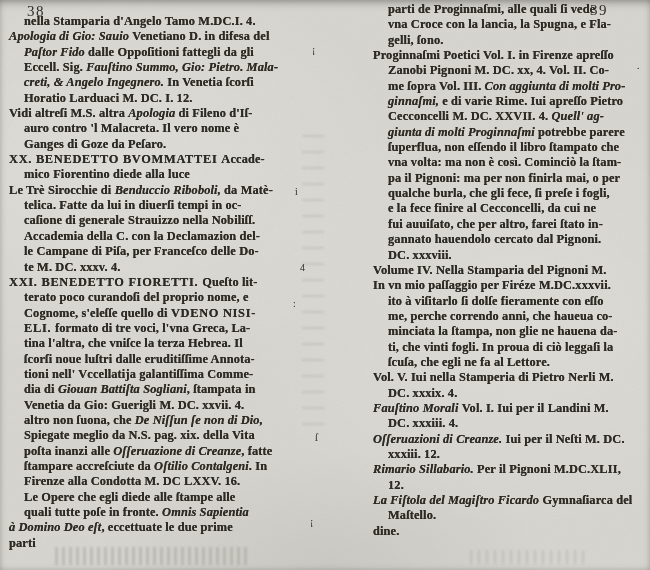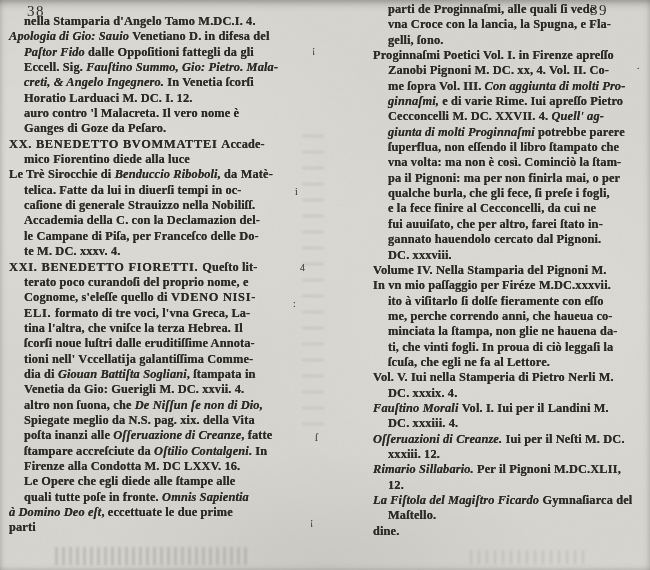--- a/index.html
+++ b/index.html
@@ -56,20 +56,21 @@
   <div class="pagenum pn-left">38</div>
   <div class="pagenum pn-right">39</div>
 
   <div class="col col-left">
       <div class="line ind"><span>nella Stamparia d'Angelo Tamo M.DC.I. 4.</span></div>
       <div class="line"><span class="it">Apologia di Gio: Sauio </span><span>Venetiano D. in difesa del</span></div>
       <div class="line ind"><span class="it">Paſtor Fido </span><span>dalle Oppoſitioni fattegli da gli</span></div>
       <div class="line ind"><span>Eccell. Sig. </span><span class="it">Fauſtino Summo, Gio: Pietro. Mala-</span></div>
       <div class="line ind"><span class="it">creti, &amp; Angelo Ingegnero. </span><span>In Venetia ſcorſi</span></div>
       <div class="line ind"><span>Horatio Larduaci M. DC. I. 12.</span></div>
+      <div class="line"><span>Vidi altreſi M.S. altra </span><span class="it">Apologia </span><span>di Fileno d'Iſ-</span></div>
       <div class="line ind"><span>auro contro 'l Malacreta. Il vero nome è</span></div>
       <div class="line ind"><span>Ganges di Goze da Peſaro.</span></div>
       <div class="line"><span class="caps">XX. BENEDETTO BVOMMATTEI </span><span>Accade-</span></div>
       <div class="line ind"><span>mico Fiorentino diede alla luce</span></div>
       <div class="line"><span>Le Trè Sirocchie di </span><span class="it">Benduccio Riboboli, </span><span>da Matè-</span></div>
       <div class="line ind"><span>telica. Fatte da lui in diuerſi tempi in oc-</span></div>
       <div class="line ind"><span>caſione di generale Strauizzo nella Nobiliſſ.</span></div>
       <div class="line ind"><span>Accademia della C. con la Declamazion del-</span></div>
       <div class="line ind"><span>le Campane di Piſa, per Franceſco delle Do-</span></div>
       <div class="line ind"><span>te M. DC. xxxv. 4.</span></div>

